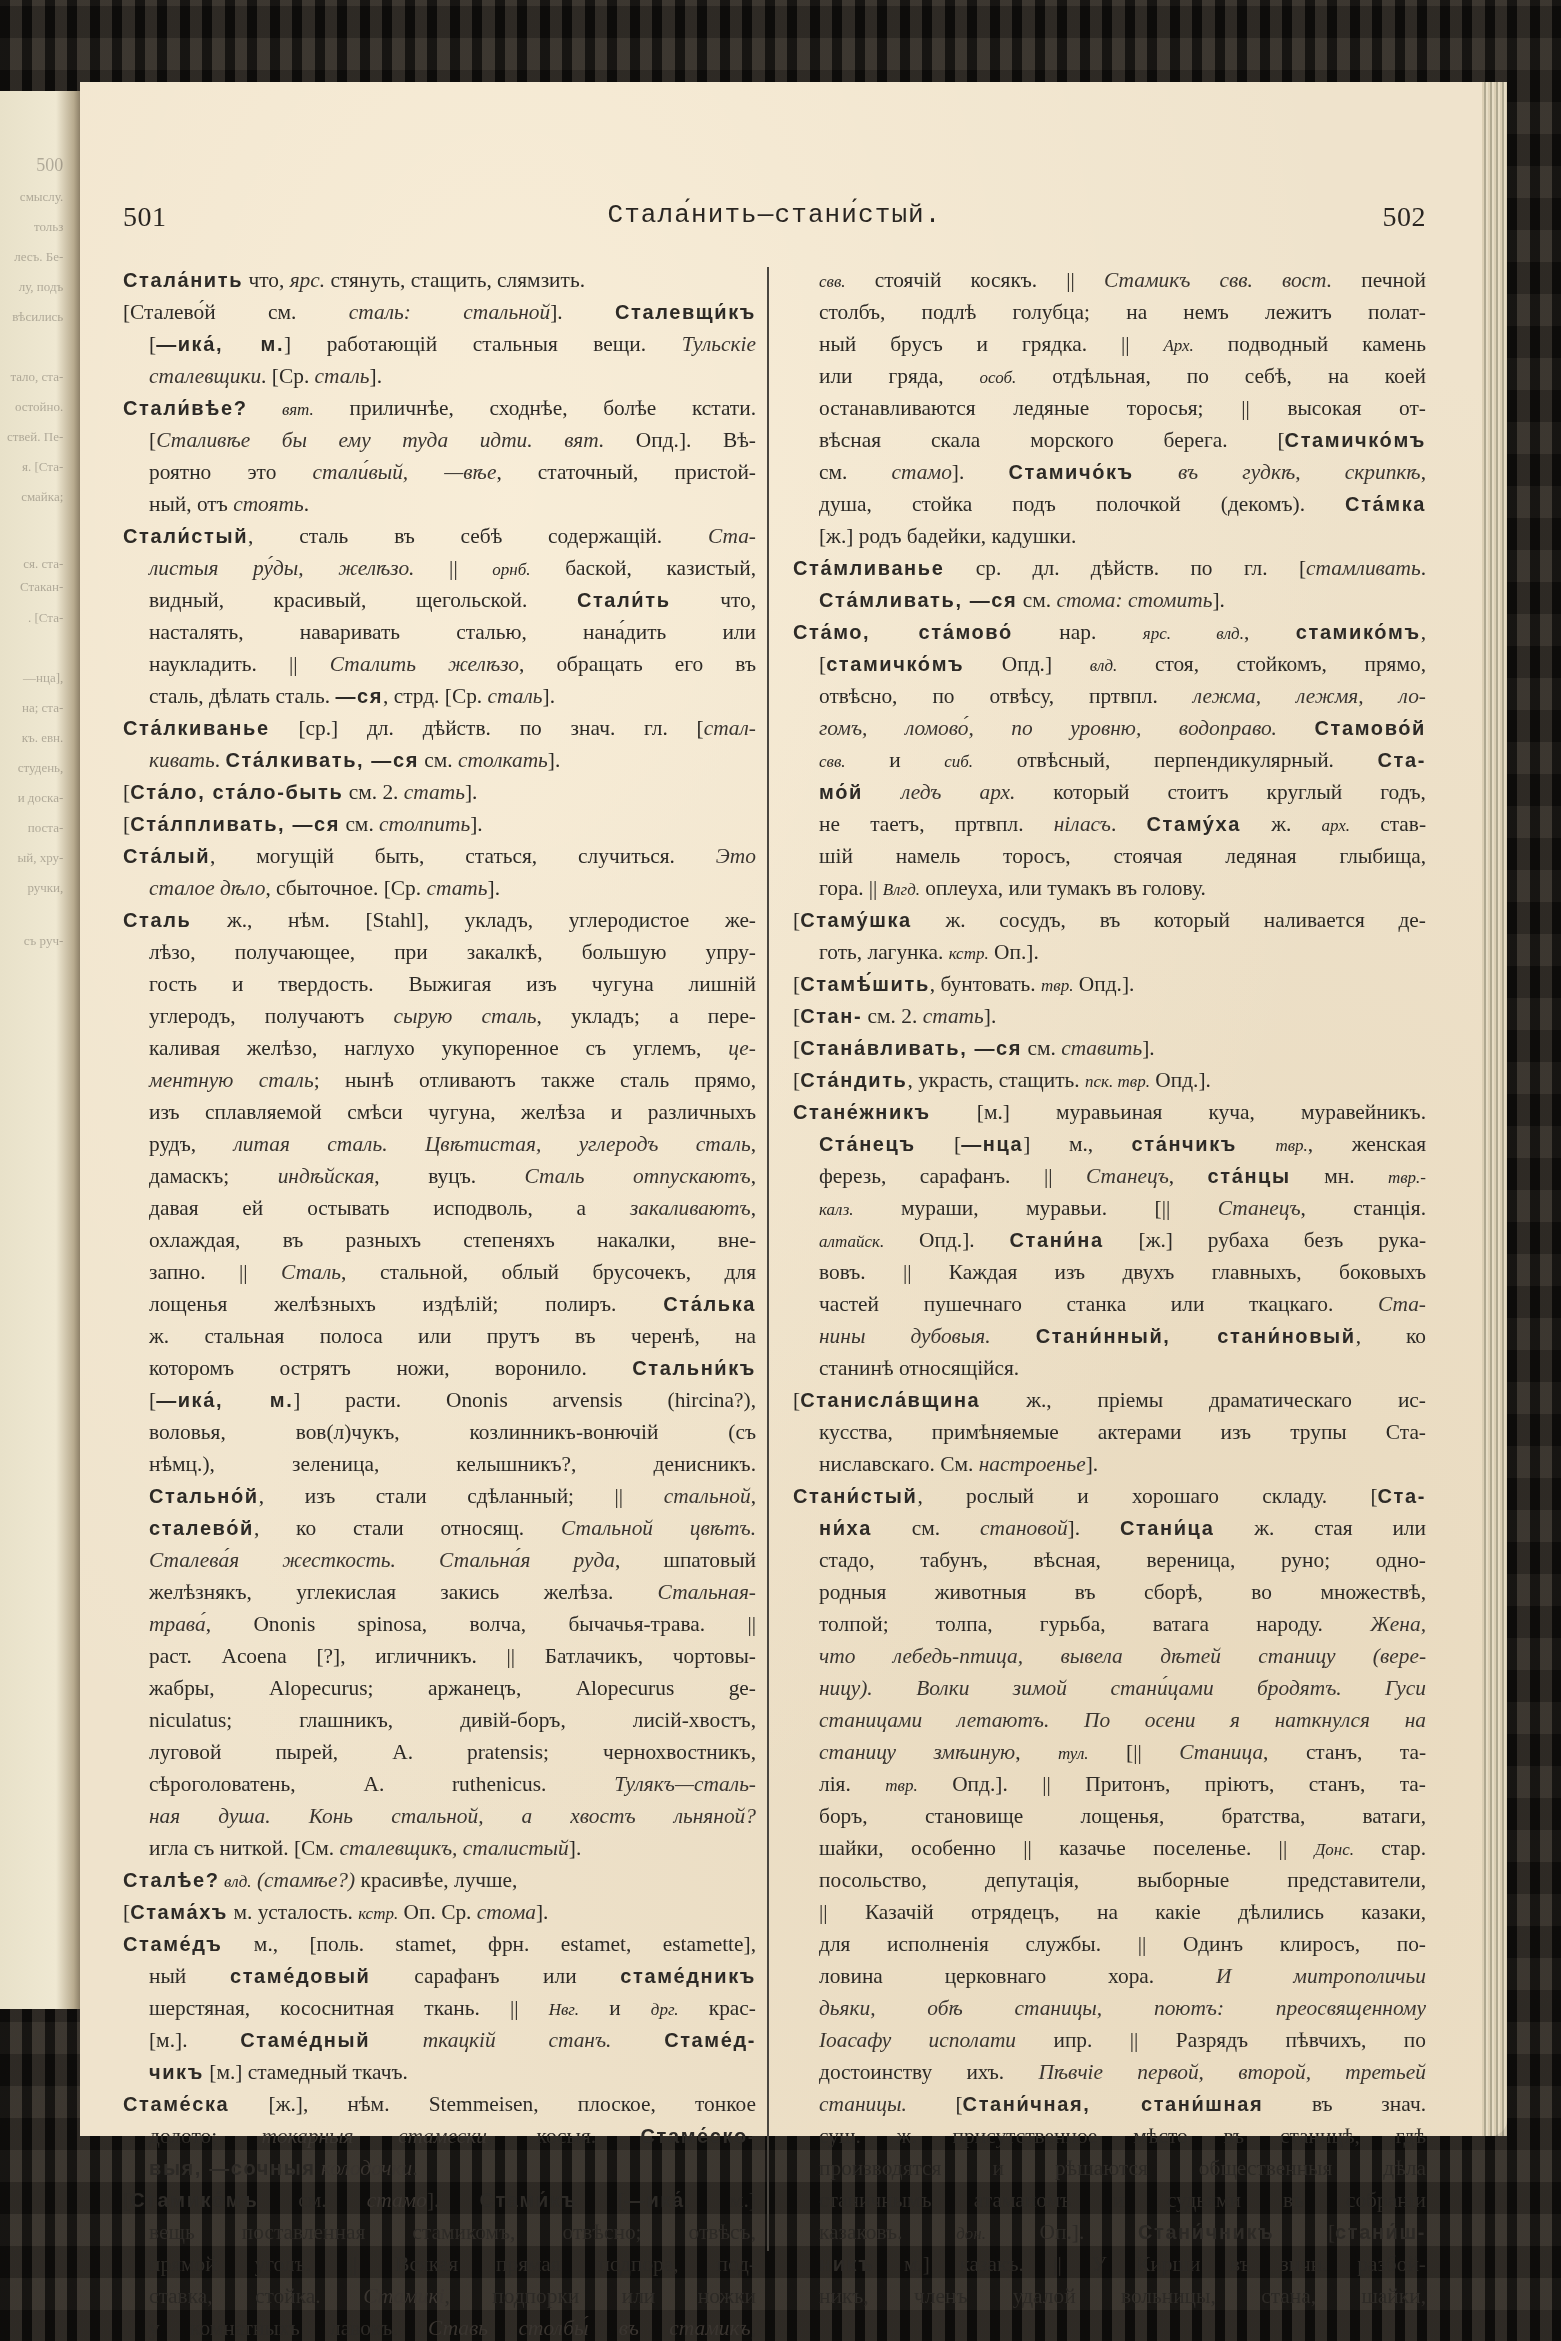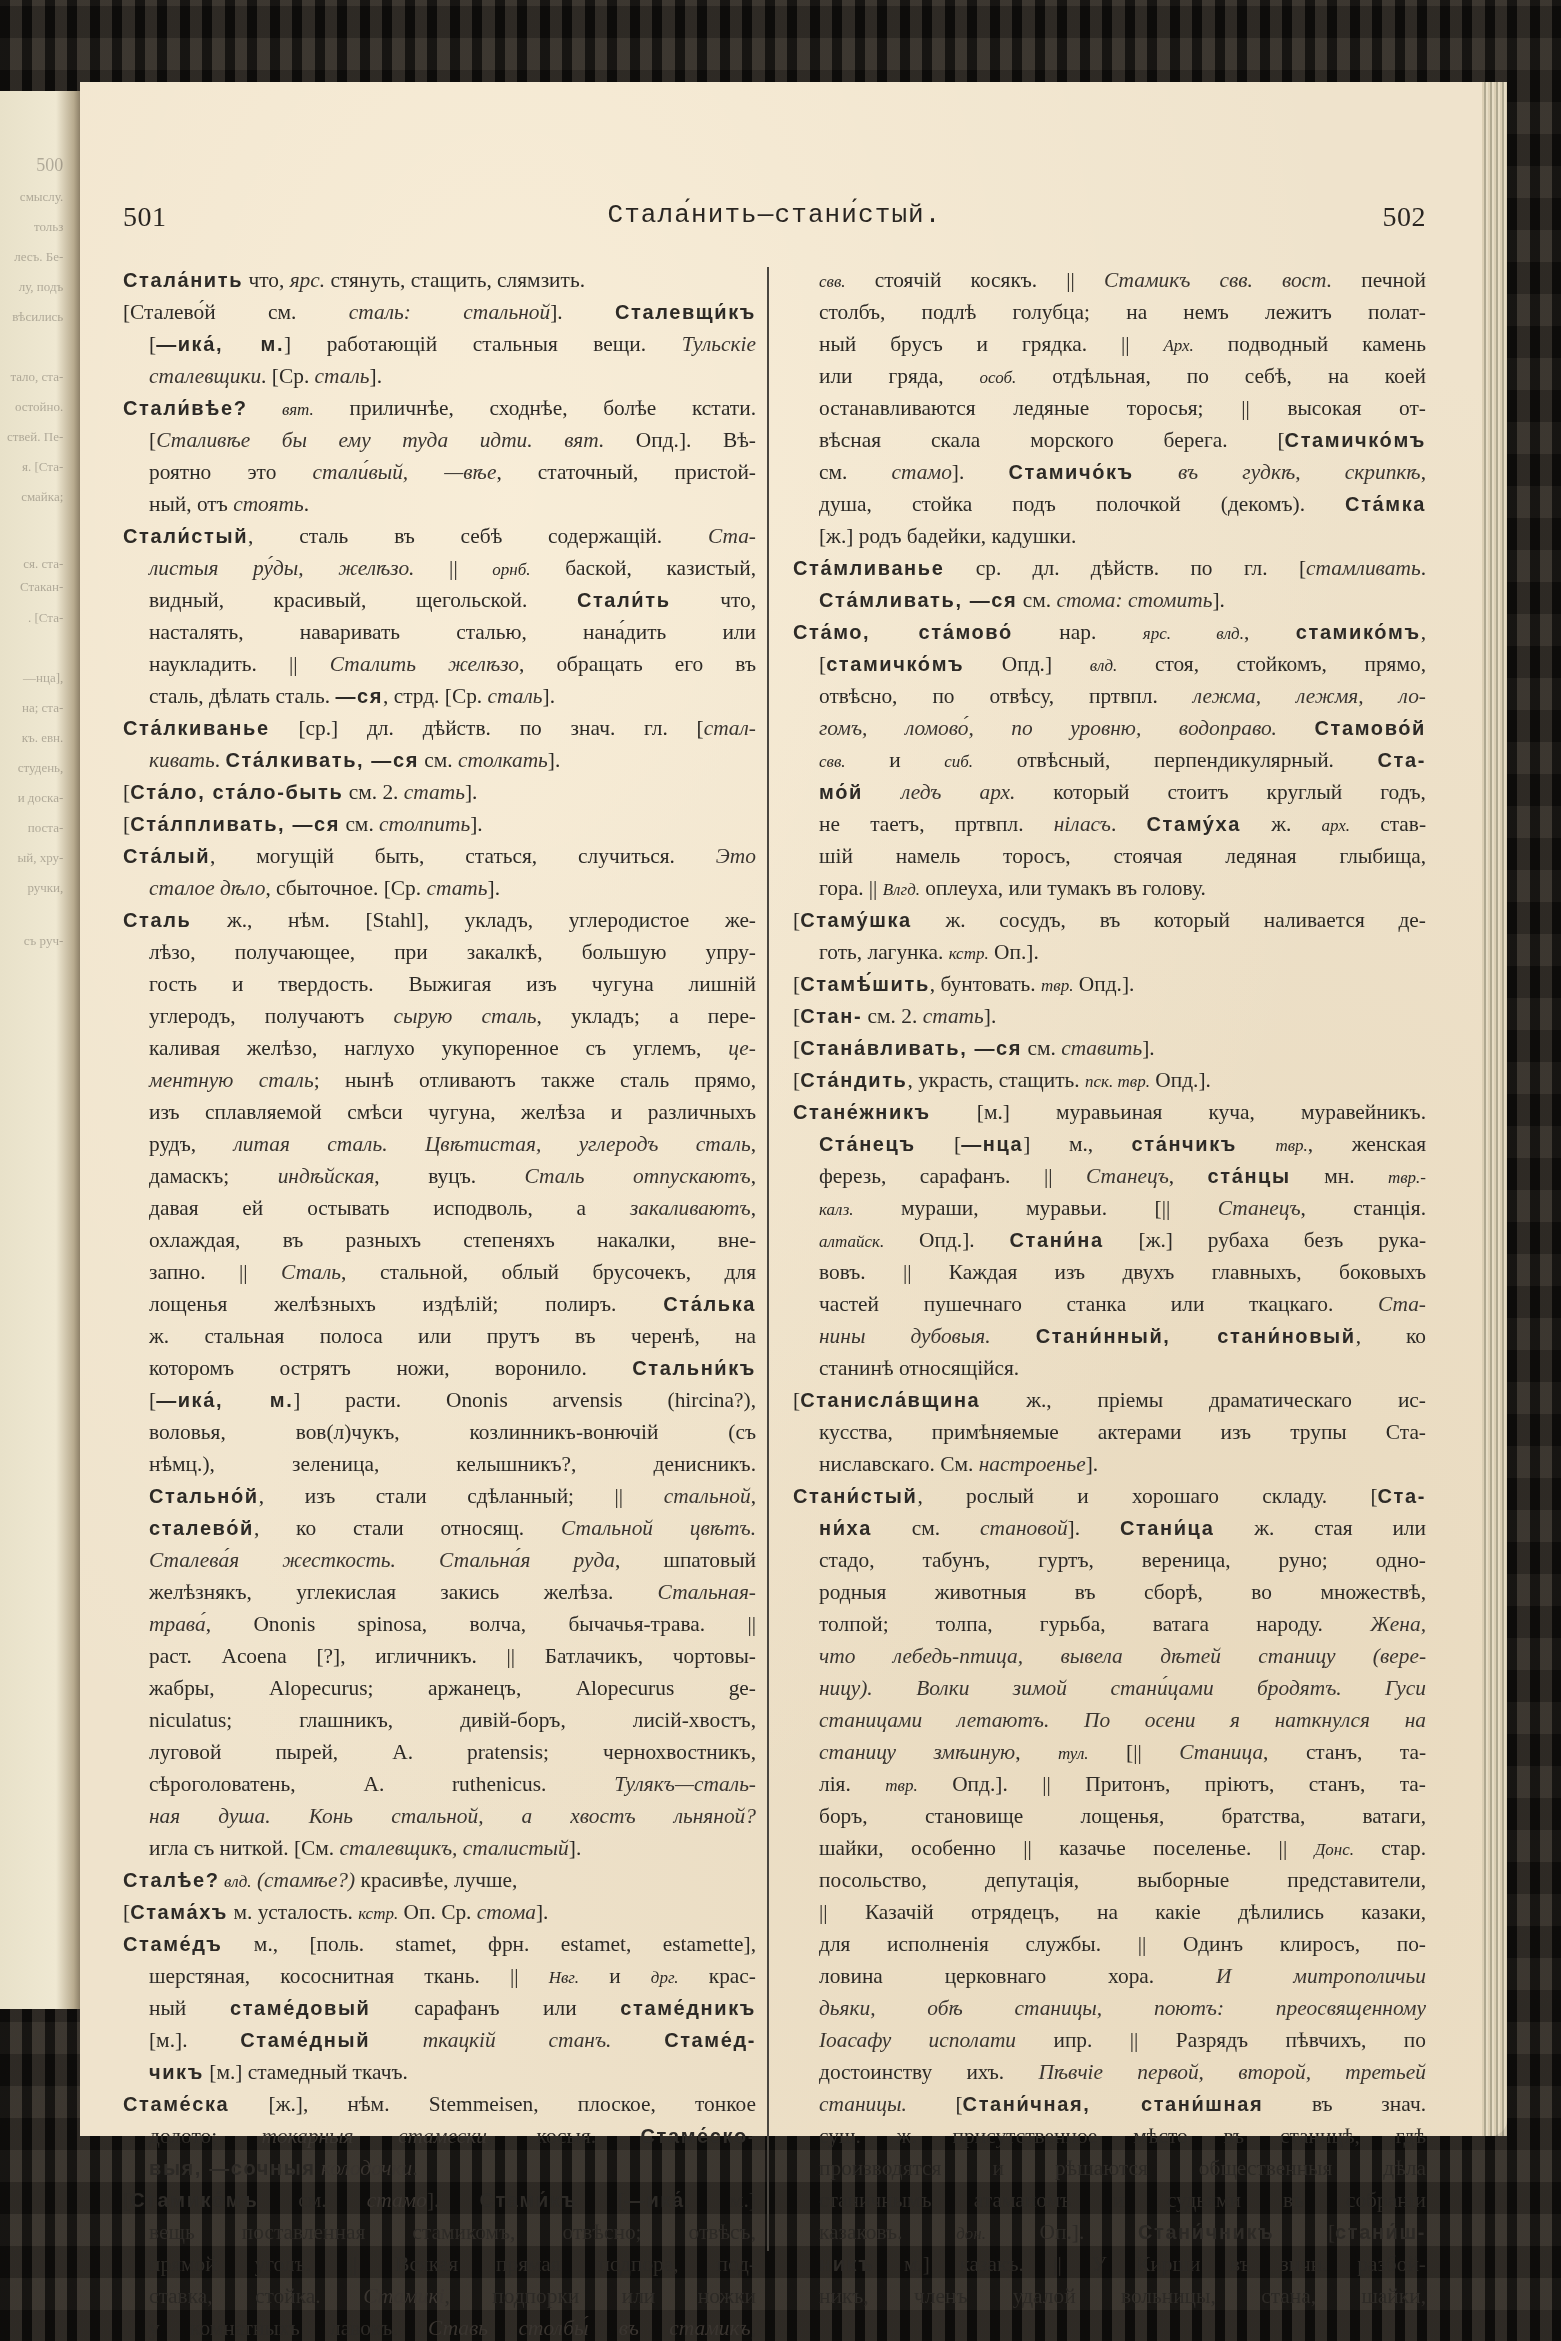--- a/index.html
+++ b/index.html
@@ -151,22 +151,22 @@
       <div class="line indent"><span class="r">раст. Acoena [?], игличникъ. || Батлачикъ, чортовы-</span></div>
       <div class="line indent"><span class="r">жабры, Alopecurus; аржанецъ, Alopecurus ge-</span></div>
       <div class="line indent"><span class="r">niculatus; глашникъ, дивій-боръ, лисій-хвостъ,</span></div>
       <div class="line indent"><span class="r">луговой пырей, A. pratensis; чернохвостникъ,</span></div>
       <div class="line indent"><span class="r">сѣроголоватень, A. ruthenicus. </span><span class="i">Тулякъ—сталь-</span></div>
       <div class="line indent"><span class="i">ная душа. Конь стальной, а хвостъ льняной?</span></div>
       <div class="line indent last"><span class="r">игла съ ниткой. [См. </span><span class="i">сталевщикъ, сталистый</span><span class="r">].</span></div>
       <div class="line last"><span class="b">Сталѣе?</span><span class="s"> влд.</span><span class="r"> </span><span class="i">(стамѣе?)</span><span class="r"> красивѣе, лучше,</span></div>
       <div class="line last"><span class="r">[</span><span class="b">Стама́хъ</span><span class="r"> м. усталость. </span><span class="s">кстр.</span><span class="r"> Оп. Ср. </span><span class="i">стома</span><span class="r">].</span></div>
       <div class="line"><span class="b">Стаме́дъ</span><span class="r"> м., [поль. stamet, фрн. estamet, estamette],</span></div>
+      <div class="line indent"><span class="r">ный </span><span class="b">стаме́довый</span><span class="r"> сарафанъ или </span><span class="b">стаме́дникъ</span></div>
       <div class="line indent"><span class="r">шерстяная, кососнитная ткань. || </span><span class="s">Нвг.</span><span class="r"> и </span><span class="s">дрг.</span><span class="r"> крас-</span></div>
-      <div class="line indent"><span class="r">ный </span><span class="b">стаме́довый</span><span class="r"> сарафанъ или </span><span class="b">стаме́дникъ</span></div>
       <div class="line indent"><span class="r">[м.]. </span><span class="b">Стаме́дный</span><span class="r"> </span><span class="i">ткацкій станъ.</span><span class="r"> </span><span class="b">Стаме́д-</span></div>
       <div class="line indent last"><span class="b">чикъ</span><span class="r"> [м.] стамедный ткачъ.</span></div>
       <div class="line"><span class="b">Стаме́ска</span><span class="r"> [ж.], нѣм. Stemmeisen, плоское, тонкое</span></div>
       <div class="line indent"><span class="r">долото; </span><span class="i">токарныя стамески</span><span class="r">, косыя. </span><span class="b">Стаме́ско-</span></div>
       <div class="line indent last"><span class="b">выя, —сочныя</span><span class="r"> </span><span class="i">колодочки</span><span class="r">.</span></div>
       <div class="line"><span class="r">[</span><span class="b">Стамико́мъ</span><span class="r"> см. </span><span class="i">стамо</span><span class="r">]. </span><span class="b">Стами́къ</span><span class="r"> [</span><span class="b">—ика́</span><span class="r">, м.]</span></div>
       <div class="line indent"><span class="r">вещь поставленная стамикомъ, отвѣсно; отвѣсъ,</span></div>
       <div class="line indent"><span class="r">прямой уголъ. || Всякая прямая подпора, под-</span></div>
       <div class="line indent"><span class="r">ставка, стойка. </span><span class="i">Стамикі</span><span class="r">, подпорки или ножки</span></div>
       <div class="line indent"><span class="r">у комнатныхъ лавокъ. </span><span class="i">Ставь столбы́ въ стамикъ</span><span class="r">,</span></div>
@@ -206,21 +206,21 @@
       <div class="line indent"><span class="s">алтайск.</span><span class="r"> Опд.]. </span><span class="b">Стани́на</span><span class="r"> [ж.] рубаха безъ рука-</span></div>
       <div class="line indent"><span class="r">вовъ. || Каждая изъ двухъ главныхъ, боковыхъ</span></div>
       <div class="line indent"><span class="r">частей пушечнаго станка или ткацкаго. </span><span class="i">Ста-</span></div>
       <div class="line indent"><span class="i">нины дубовыя.</span><span class="r"> </span><span class="b">Стани́нный, стани́новый</span><span class="r">, ко</span></div>
       <div class="line indent last"><span class="r">станинѣ относящійся.</span></div>
       <div class="line"><span class="r">[</span><span class="b">Станисла́вщина</span><span class="r"> ж., пріемы драматическаго ис-</span></div>
       <div class="line indent"><span class="r">кусства, примѣняемые актерами изъ трупы Ста-</span></div>
       <div class="line indent last"><span class="r">ниславскаго. См. </span><span class="i">настроенье</span><span class="r">].</span></div>
       <div class="line"><span class="b">Стани́стый</span><span class="r">, рослый и хорошаго складу. [</span><span class="b">Ста-</span></div>
       <div class="line indent"><span class="b">ни́ха</span><span class="r"> см. </span><span class="i">становой</span><span class="r">]. </span><span class="b">Стани́ца</span><span class="r"> ж. стая или</span></div>
-      <div class="line indent"><span class="r">стадо, табунъ, гуртъ, вереница, руно; одно-</span></div>
+      <div class="line indent"><span class="r">стадо, табунъ, вѣсная, вереница, руно; одно-</span></div>
       <div class="line indent"><span class="r">родныя животныя въ сборѣ, во множествѣ,</span></div>
       <div class="line indent"><span class="r">толпой; толпа, гурьба, ватага народу. </span><span class="i">Жена,</span></div>
       <div class="line indent"><span class="i">что лебедь-птица, вывела дѣтей станицу (вере-</span></div>
       <div class="line indent"><span class="i">ницу). Волки зимой стани́цами бродятъ. Гуси</span></div>
       <div class="line indent"><span class="i">станицами летаютъ. По осени я наткнулся на</span></div>
       <div class="line indent"><span class="i">станицу змѣиную</span><span class="r">, </span><span class="s">тул.</span><span class="r"> [|| </span><span class="i">Станица</span><span class="r">, станъ, та-</span></div>
       <div class="line indent"><span class="r">лія. </span><span class="s">твр.</span><span class="r"> Опд.]. || Притонъ, пріютъ, станъ, та-</span></div>
       <div class="line indent"><span class="r">боръ, становище лощенья, братства, ватаги,</span></div>
       <div class="line indent"><span class="r">шайки, особенно || казачье поселенье. || </span><span class="s">Донс.</span><span class="r"> стар.</span></div>
       <div class="line indent"><span class="r">посольство, депутація, выборные представители,</span></div>

